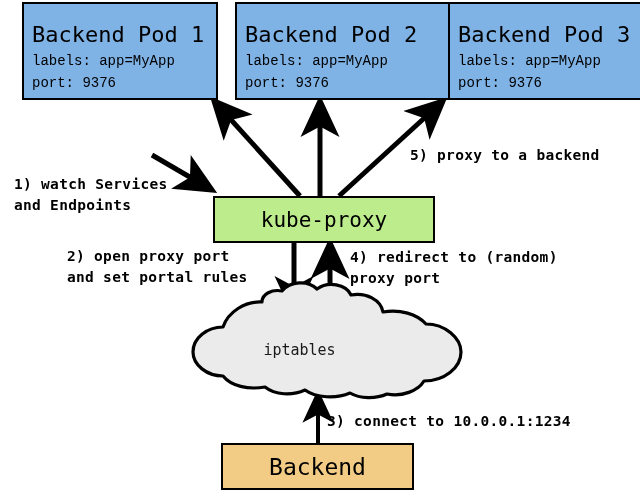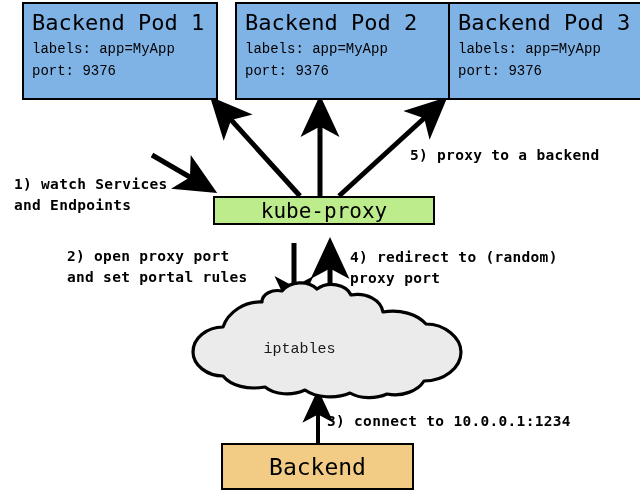--- a/index.html
+++ b/index.html
@@ -27,21 +27,21 @@
     position: absolute;
     box-sizing: border-box;
     border: 2px solid #000000;
     display: flex;
     flex-direction: column;
     justify-content: center;
   }
   .pod {
     background: #7FB2E5;
     padding: 2px 16px 4px 8px;
-    justify-content: flex-start;
+    justify-content: flex-end;
   }
   .pod-title {
     font-size: 22px;
     line-height: 30px;
     color: #000;
     white-space: nowrap;
     margin-top: 2px;
   }
   .pod-line {
     font-size: 14px;
@@ -152,25 +152,25 @@
     <div class="pod-line">port: 9376</div>
   </div>
 
   <div class="node pod" style="left:448px; top:2px; width:200px; height:98px;">
     <div class="pod-title">Backend Pod 3</div>
     <div class="pod-line">labels: app=MyApp</div>
     <div class="pod-line">port: 9376</div>
   </div>
 
 
-  <div class="node kubeproxy" style="left:213px; top:196px; width:222px; height:29px;">
+  <div class="node kubeproxy" style="left:213px; top:196px; width:222px; height:47px;">
     <div class="kubeproxy-label">kube-proxy</div>
   </div>
 
-  <div class="cloud-label" style="left:193px; top:341px; width:213px;font-family:Liberation Mono, monospace;">iptables</div>
+  <div class="cloud-label" style="left:193px; top:341px; width:213px;">iptables</div>
 
   <div class="node client" style="left:221px; top:443px; width:193px; height:47px;">
     <div class="client-label">Backend</div>
   </div>
 
   <div class="step" style="left:14px; top:174px;">
     <div>1) watch Services</div>
     <div>and Endpoints</div>
   </div>
 

